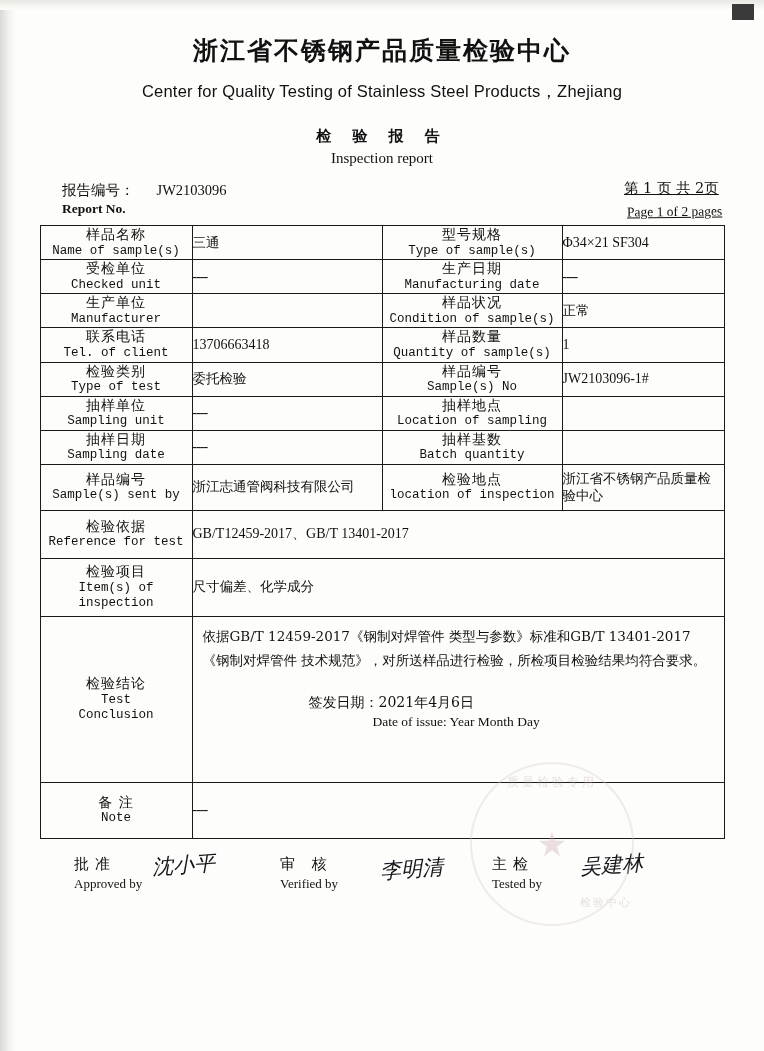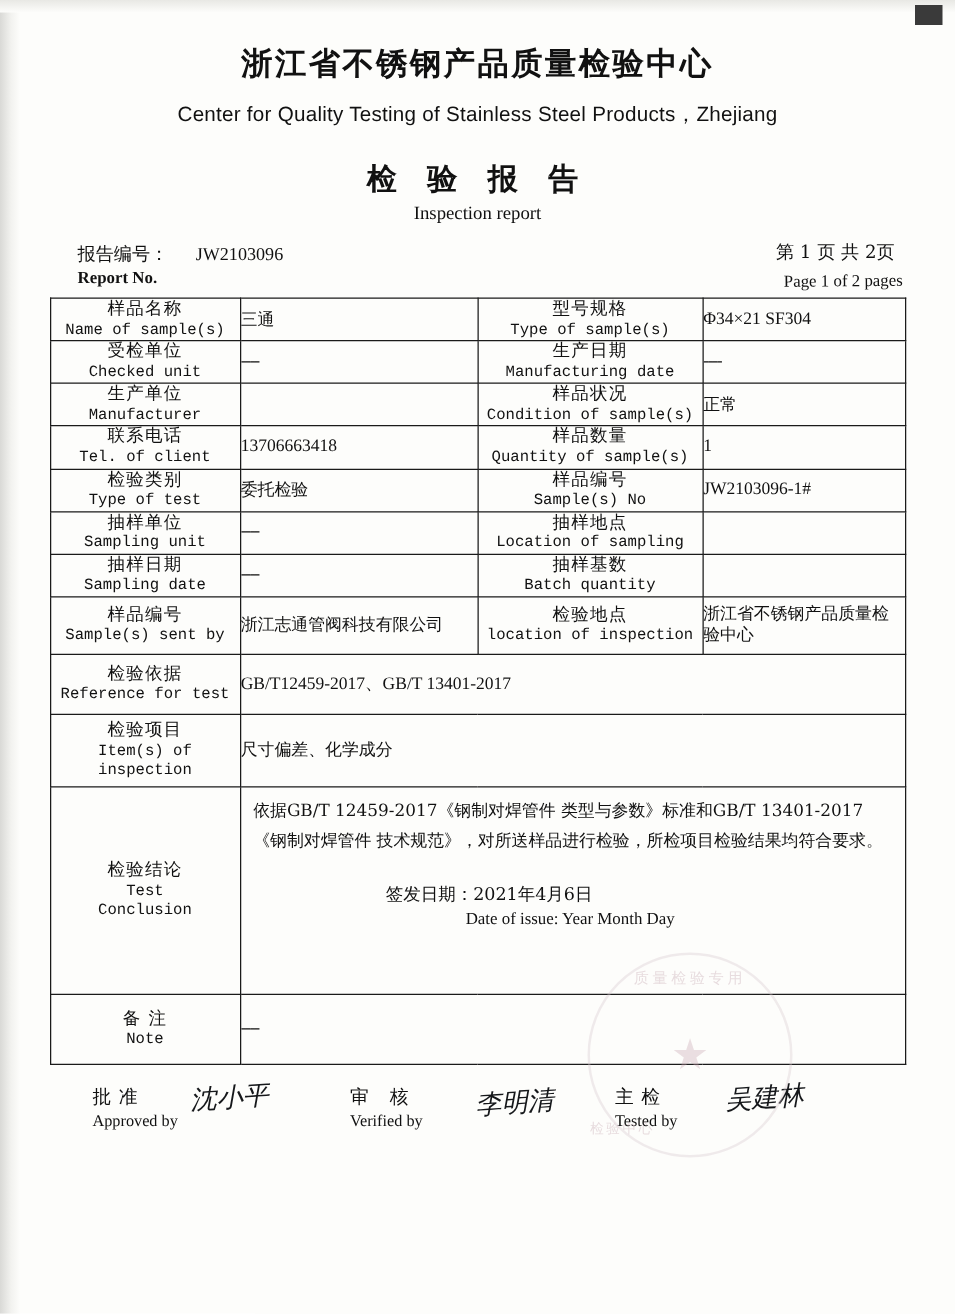--- a/index.html
+++ b/index.html
@@ -57,21 +57,21 @@
   .title-en {
     text-align: center;
     font-family: Liberation Sans, sans-serif;
     font-size: 16.5px;
     margin-top: 14px;
     letter-spacing: .2px;
   }
   .report-title-cn {
     text-align: center;
     font-family: "DejaVu Serif", serif;
-    font-size: 24px;
+    font-size: 15px;
     font-weight: bold;
     letter-spacing: 8px;
     margin-top: 24px;
   }
   .report-title-en {
     text-align: center;
     font-size: 15px;
     margin-top: 4px;
   }
   .meta-row {
@@ -97,22 +97,23 @@
   .report-no .en {
     display: block;
     font-weight: bold;
     font-size: 13.5px;
     margin-top: 1px;
   }
   .page-no {
     position: absolute;
     right: 42px;
     top: 0px;
-    text-align: left;
-    font-size: 14px;
+    text-align: center;
+    font-size: 14px;
+    text-decoration: underline;
   }
   .page-no .cn {
     font-family: "DejaVu Serif", serif;
     font-size: 14.5px;
   }
   .page-no .en {
     display: block;
     margin-top: 6px;
     margin-left: 6px;
     font-size: 13.5px;
@@ -236,21 +237,21 @@
     text-align: center;
     font-family: "DejaVu Serif", serif;
     font-size: 12px;
     letter-spacing: 3px;
     color: #c0a0ab;
   }
   .stamp .txt2 {
     position: absolute;
     left: 0; bottom: 14px;
     width: 160px;
-    text-align: left;
+    text-align: right;
     font-family: Liberation Mono, monospace;
     font-size: 11px;
     letter-spacing: 2px;
     color: #c0a0ab;
   }
 </style>
 </head>
 <body>
 
 <div class="page">

